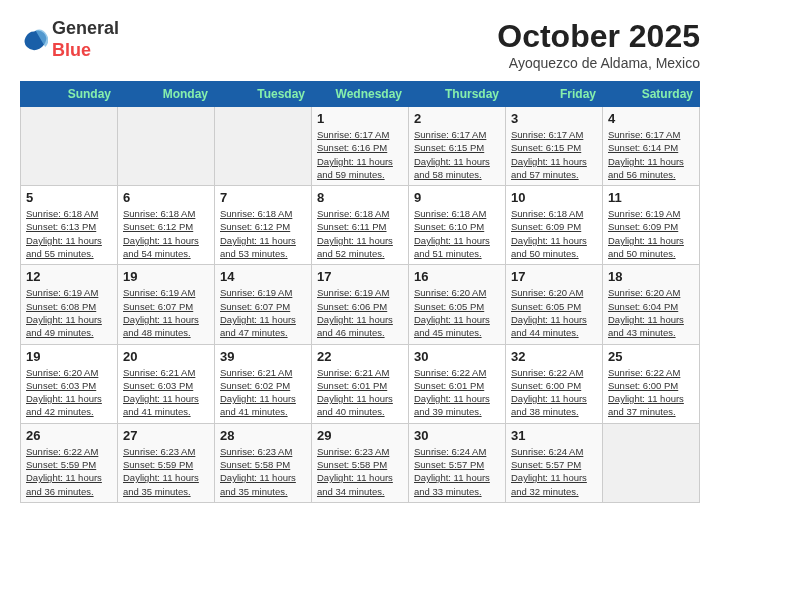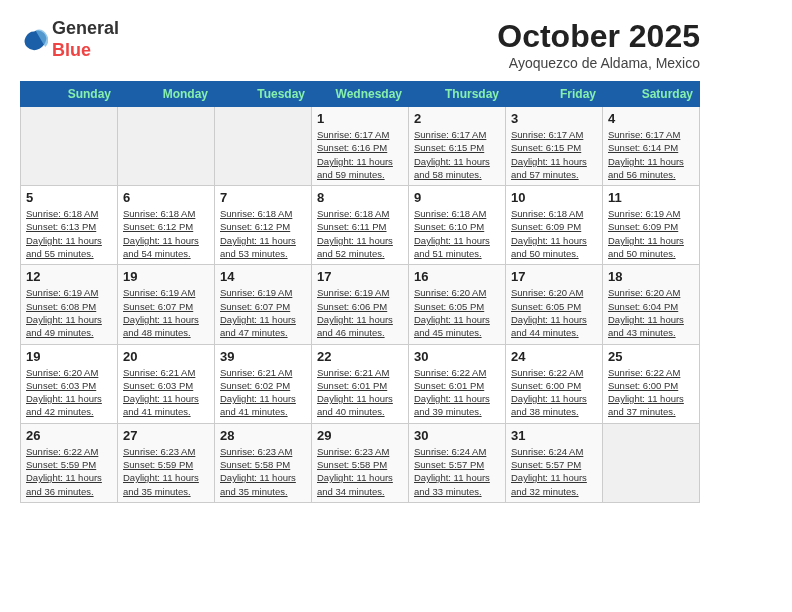--- a/index.html
+++ b/index.html
@@ -294,21 +294,21 @@
 and 40 minutes.</div>
           </td>
           <td>
             <div class="day-number">30</div>
             <div class="day-info" style="white-space: pre-line;">Sunrise: 6:22 AM
 Sunset: 6:01 PM
 Daylight: 11 hours
 and 39 minutes.</div>
           </td>
           <td>
-            <div class="day-number">24</div>
+            <div class="day-number">32</div>
             <div class="day-info" style="white-space: pre-line;">Sunrise: 6:22 AM
 Sunset: 6:00 PM
 Daylight: 11 hours
 and 38 minutes.</div>
           </td>
           <td>
             <div class="day-number">25</div>
             <div class="day-info" style="white-space: pre-line;">Sunrise: 6:22 AM
 Sunset: 6:00 PM
 Daylight: 11 hours

